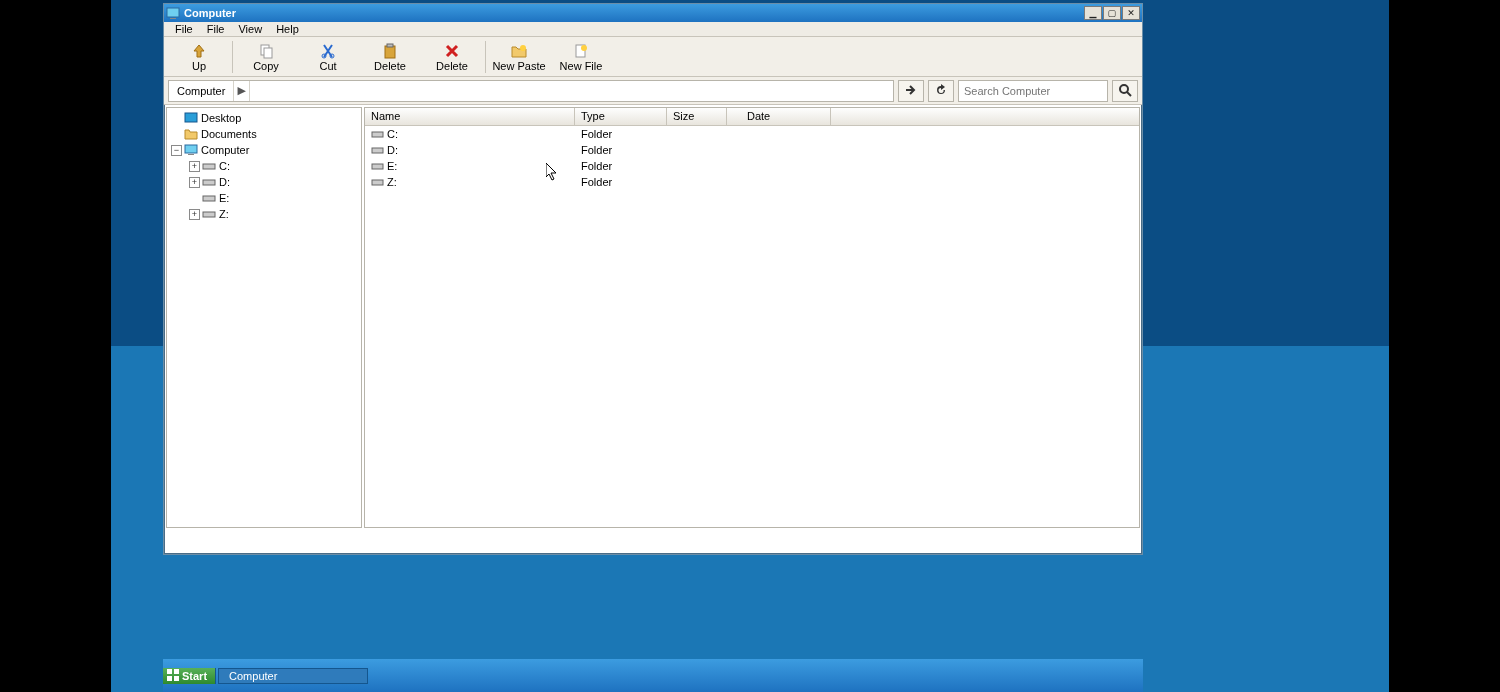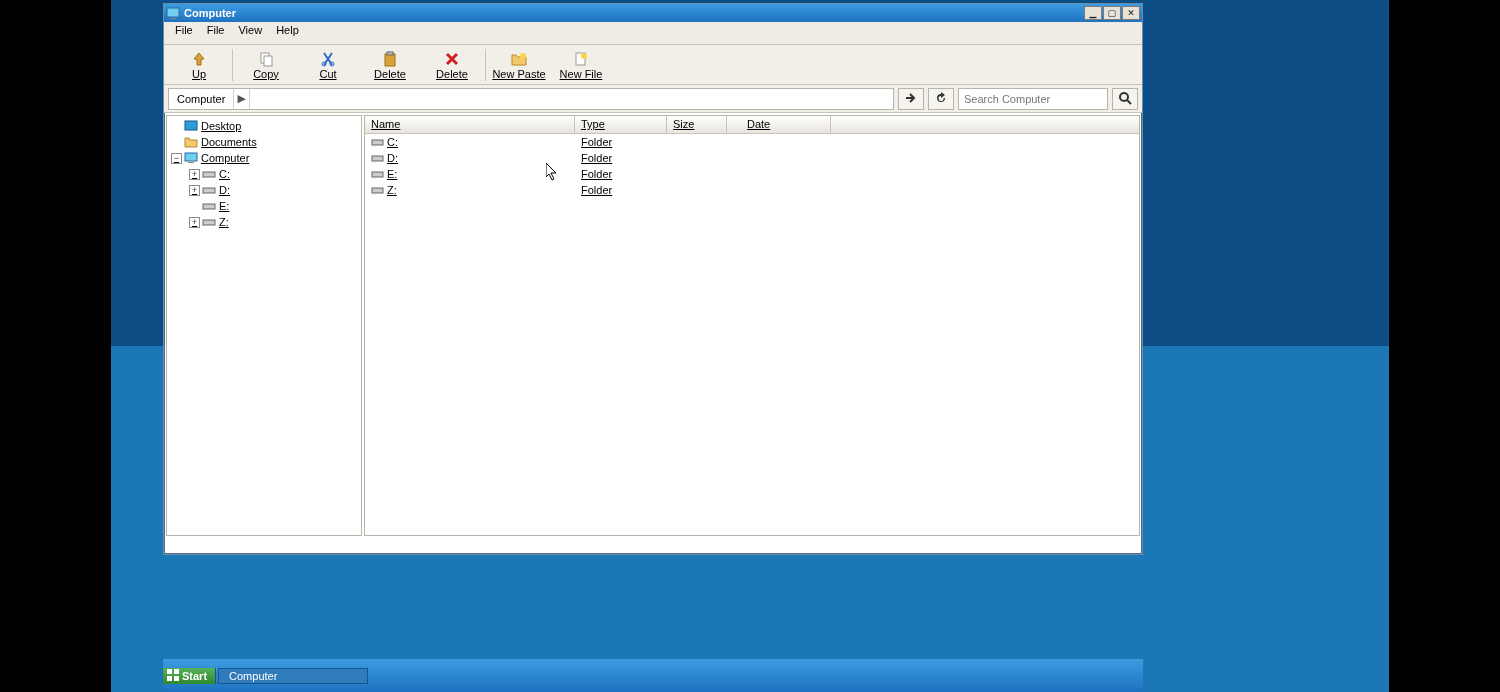--- a/index.html
+++ b/index.html
@@ -59,25 +59,25 @@
   .win-btn {
     width: 18px; height: 14px;
     background: #e6e2d8;
     border: 1px solid #7a7a7a;
     margin-left: 1px;
     display: inline-flex; align-items: center; justify-content: center;
     font-size: 9px;
     color:#222;
   }
   .menubar {
-    height: 23px;
+    height: 15px;
     background: #efece5;
     border-bottom: 1px solid #c8c4ba;
     display: flex;
-    align-items: flex-start;
+    align-items: center;
     padding: 0 4px;
   }
   .menu-item { padding: 2px 7px; cursor: default; }
   .toolbar {
     height: 40px;
     background: #f2efe8;
     border-bottom: 1px solid #c8c4ba;
     display: flex;
     align-items: center;
     padding: 0 4px;
@@ -85,21 +85,20 @@
   }
   .tool-btn {
     display: flex;
     flex-direction: column;
     align-items: center;
     justify-content: center;
     width: 62px;
     height: 38px;
     font-size: 11px;
     cursor: default;
-    text-decoration: underline;
   }
   .tool-btn .ico { height: 18px; display:flex; align-items:center; justify-content:center; }
   .tool-sep { width:1px; height:32px; background:#c8c4ba; margin:0 2px; }
   .addrbar {
     height: 28px;
     background: #f2efe8;
     border-bottom: 1px solid #c8c4ba;
     display:flex;
     align-items:center;
     padding: 2px 4px;
@@ -135,21 +134,20 @@
     width:150px; height:22px;
     border:1px solid #b7b4aa;
     background:#fff;
     padding:0 5px;
     font-size:11px;
     color:#808080;
   }
   .body-area {
     display:flex;
     height: calc(100% - 18px - 19px - 40px - 28px - 20px);
-    text-decoration: underline;
   }
   .tree {
     width: 196px;
     border:1px solid #b7b4aa;
     margin:2px;
     background:#fff;
     overflow:auto;
     padding:2px 0;
   }
   .tree-row {

